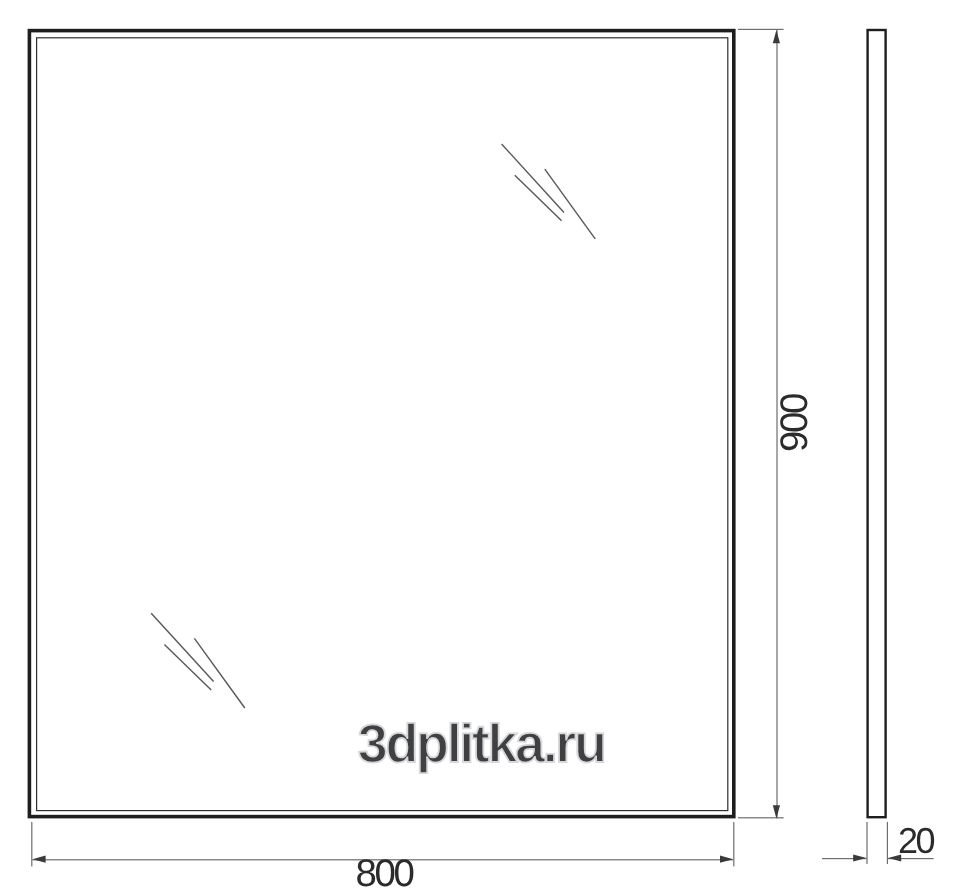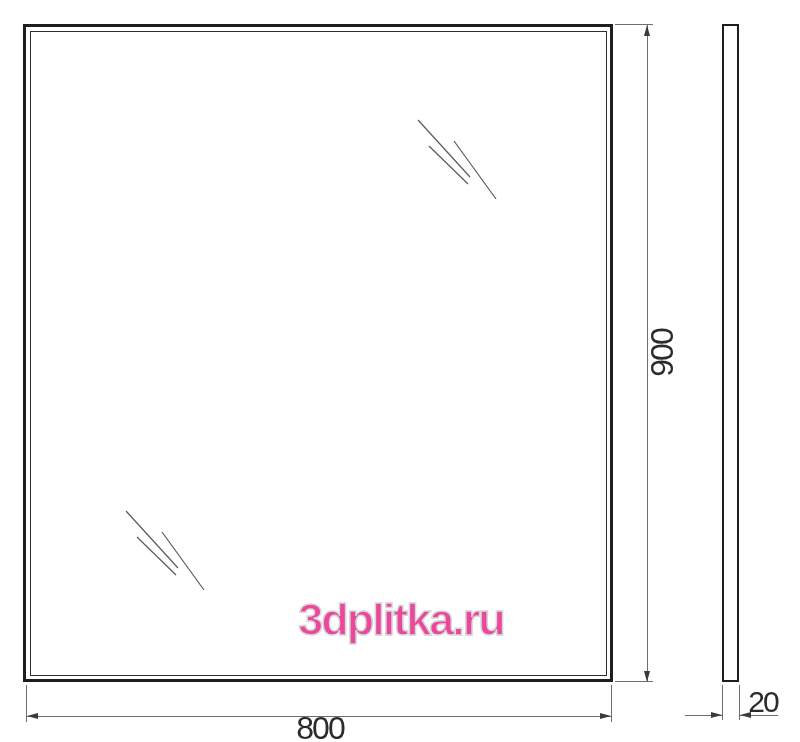--- a/index.html
+++ b/index.html
@@ -67,21 +67,21 @@
   .refl { position: absolute; }
   .refl line { stroke: #5a5a5a; stroke-width: 1.2; }
   
   .watermark {
     position: absolute;
     left: 401px; top: 620px;
     transform: translate(-50%, -50%);
     font-size: 45px;
     font-weight: bold;
     letter-spacing: -2px;
-    color: #ec4899;
+    color: #404040;
     -webkit-text-stroke: 1.5px #d5d7db;
     white-space: nowrap;
     pointer-events: none;
   }
 </style>
 </head>
 <body>
 
 <div class="canvas">
 

